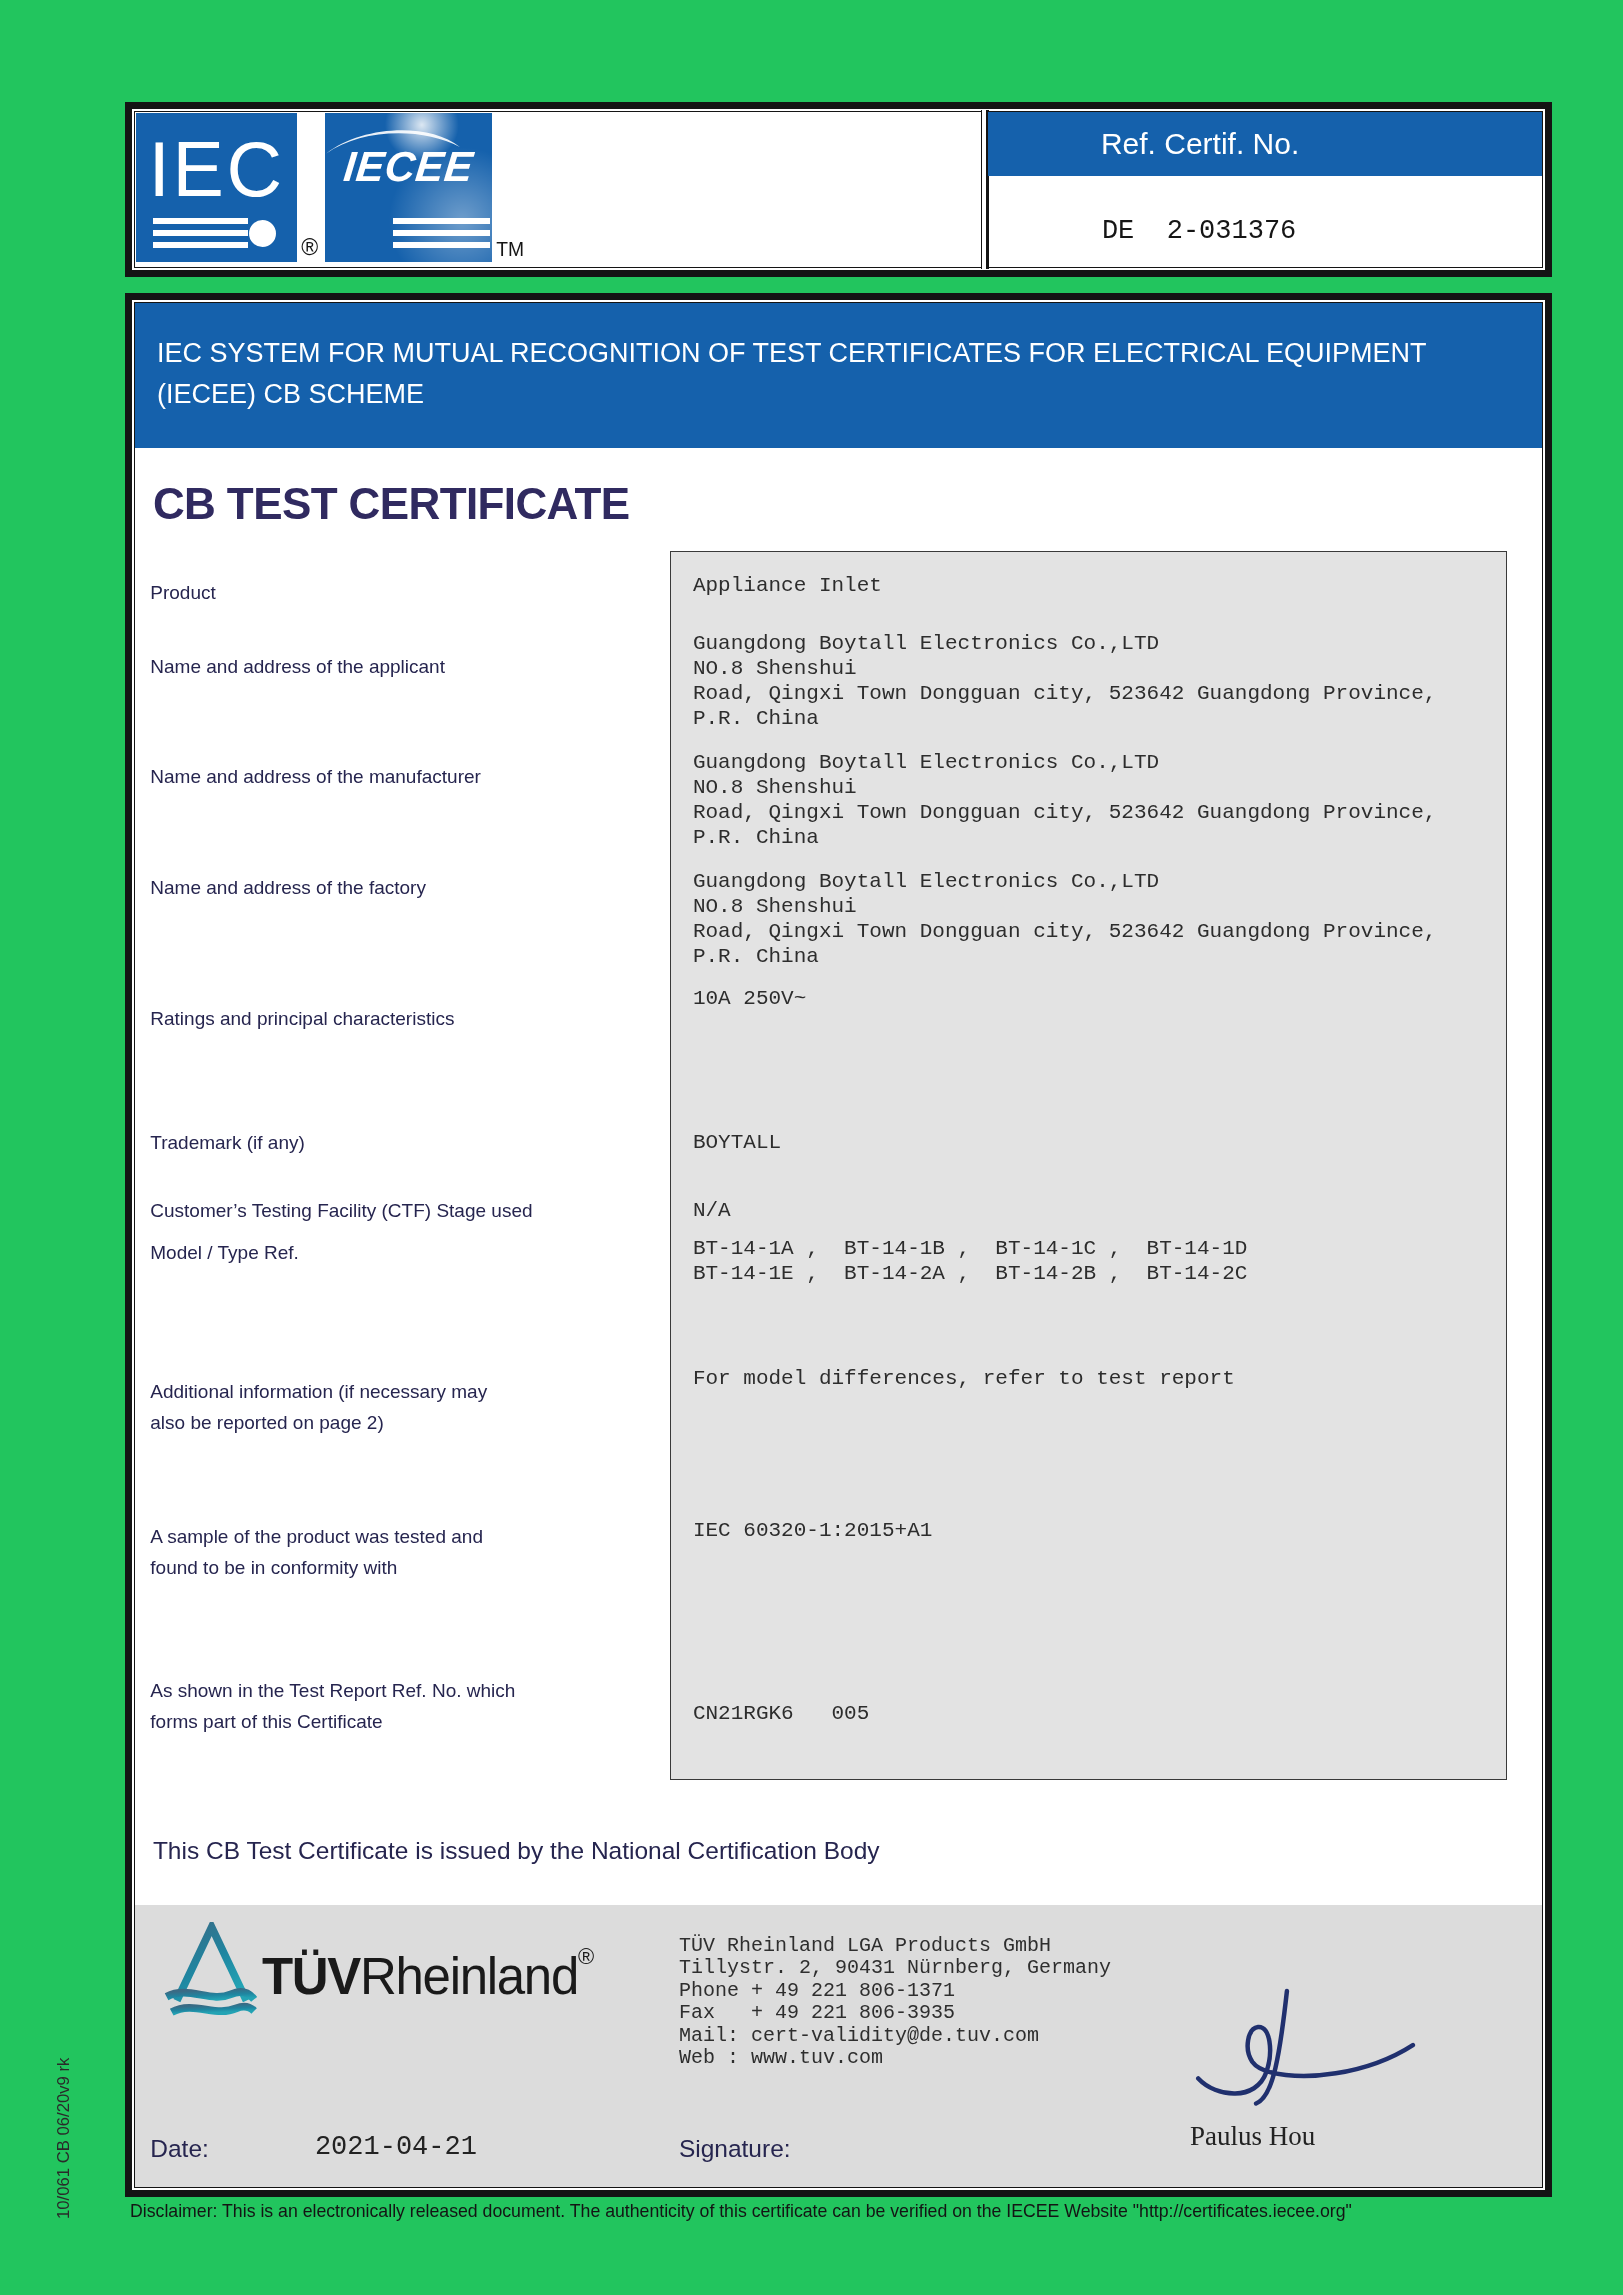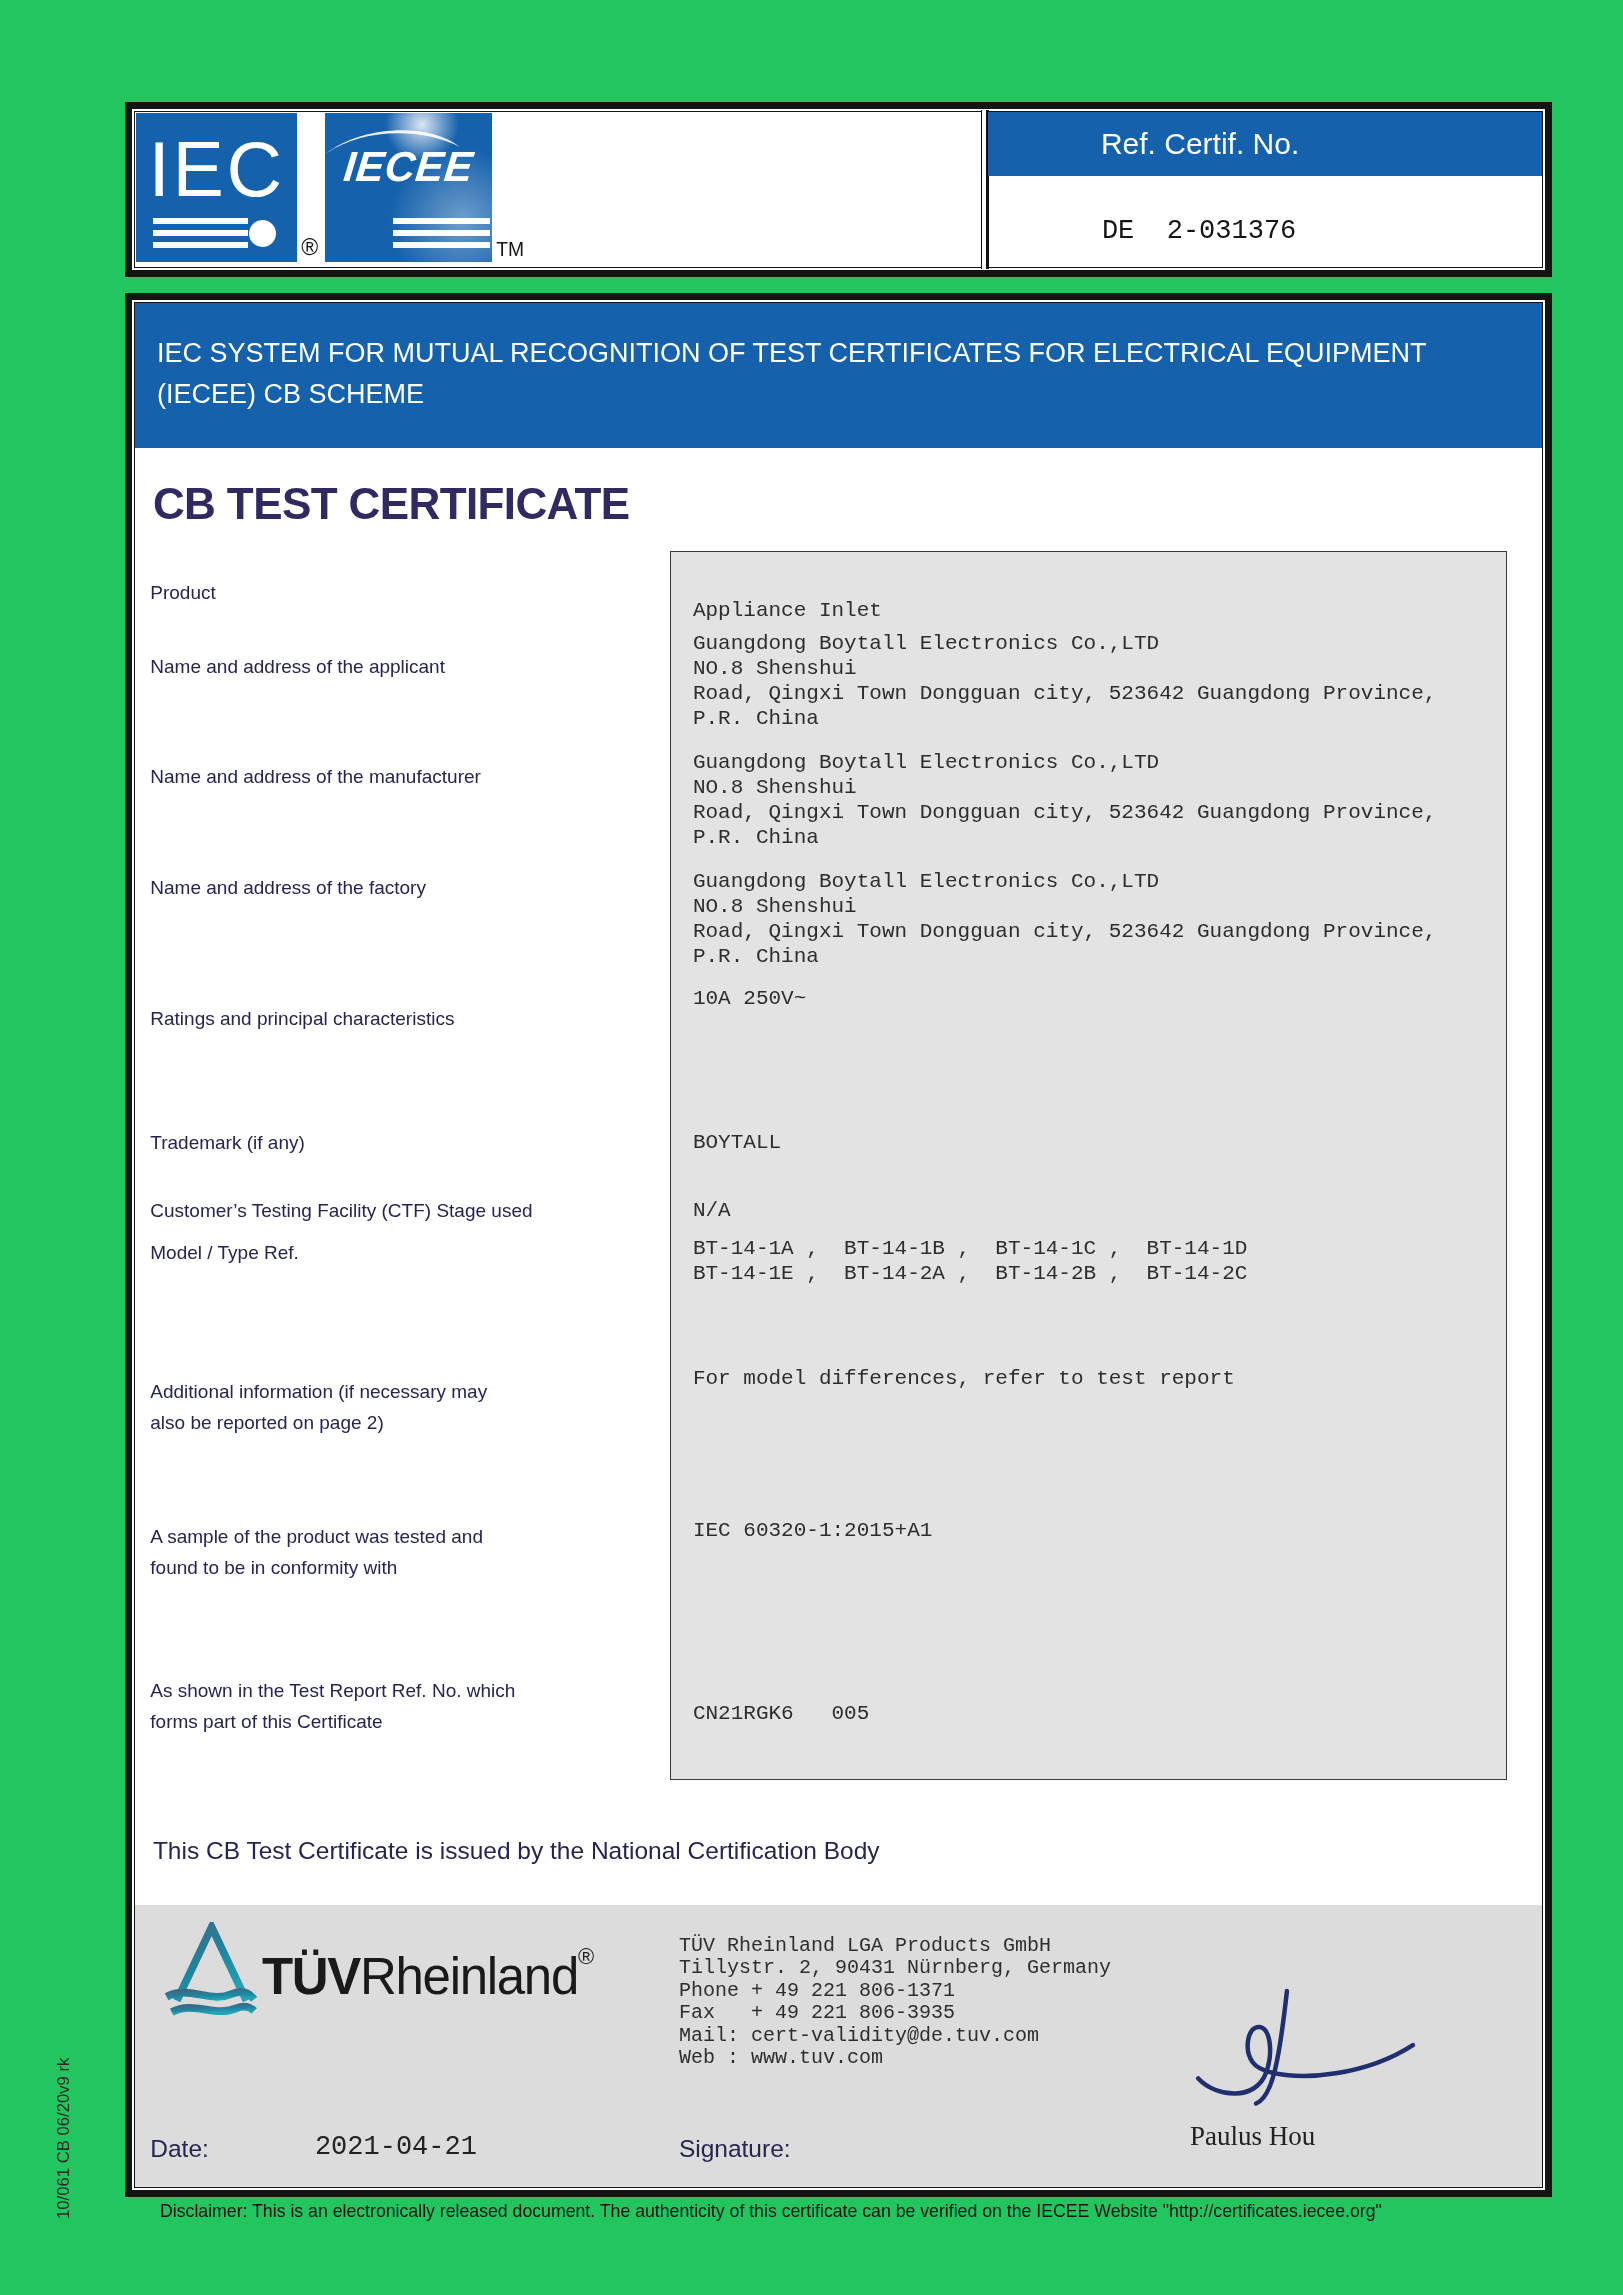--- a/index.html
+++ b/index.html
@@ -63,21 +63,21 @@
   .ncb-contact{position:absolute;left:544px;top:30px;font-family:"Liberation Mono",monospace;
         font-size:20px;line-height:22.5px;color:#2e2e2e;white-space:pre;}
   .sig-img{position:absolute;left:1026px;top:82px;}
   .date-label{position:absolute;left:15.4px;top:230px;font-size:24.5px;color:var(--label-color);}
   .date-value{position:absolute;left:180px;top:227px;font-family:"Liberation Mono",monospace;
         font-size:27px;color:#222;}
   .sig-label{position:absolute;left:544px;top:230px;font-size:24.5px;color:var(--label-color);}
   .signatory{position:absolute;left:1055px;top:216px;font-family:Liberation Serif, serif;
         font-size:27px;color:#222;}
   
-  .disclaimer{position:absolute;left:130px;top:2201px;width:1422px;font-size:17.7px;color:#141414;margin-left:30px;}
+  .disclaimer{position:absolute;left:130px;top:2201px;width:1422px;font-size:17.7px;color:#141414;}
   .side-note{position:absolute;left:54px;top:2219px;transform:rotate(-90deg);transform-origin:0 0;
         font-size:16.7px;color:#2a2a2a;white-space:nowrap;}
 </style>
 </head>
 <body>
 
 <div class="page">
 
   <div class="dbox top-box">
     <div class="dbox-inner">
@@ -131,21 +131,21 @@
       <div class="lbl" style="top:824px">Trademark (if any)</div>
       <div class="lbl" style="top:892px">Customer’s Testing Facility (CTF) Stage used</div>
       <div class="lbl" style="top:934px">Model / Type Ref.</div>
       <div class="lbl" style="top:1073px">Additional information (if necessary may
 also be reported on page 2)</div>
       <div class="lbl" style="top:1218px">A sample of the product was tested and
 found to be in conformity with</div>
       <div class="lbl" style="top:1372px">As shown in the Test Report Ref. No. which
 forms part of this Certificate</div>
 
-      <div class="val" style="top:295px">Appliance Inlet</div>
+      <div class="val" style="top:270px">Appliance Inlet</div>
       <div class="val" style="top:328px">Guangdong Boytall Electronics Co.,LTD
 NO.8 Shenshui
 Road, Qingxi Town Dongguan city, 523642 Guangdong Province,
 P.R. China</div>
       <div class="val" style="top:447px">Guangdong Boytall Electronics Co.,LTD
 NO.8 Shenshui
 Road, Qingxi Town Dongguan city, 523642 Guangdong Province,
 P.R. China</div>
       <div class="val" style="top:566px">Guangdong Boytall Electronics Co.,LTD
 NO.8 Shenshui

